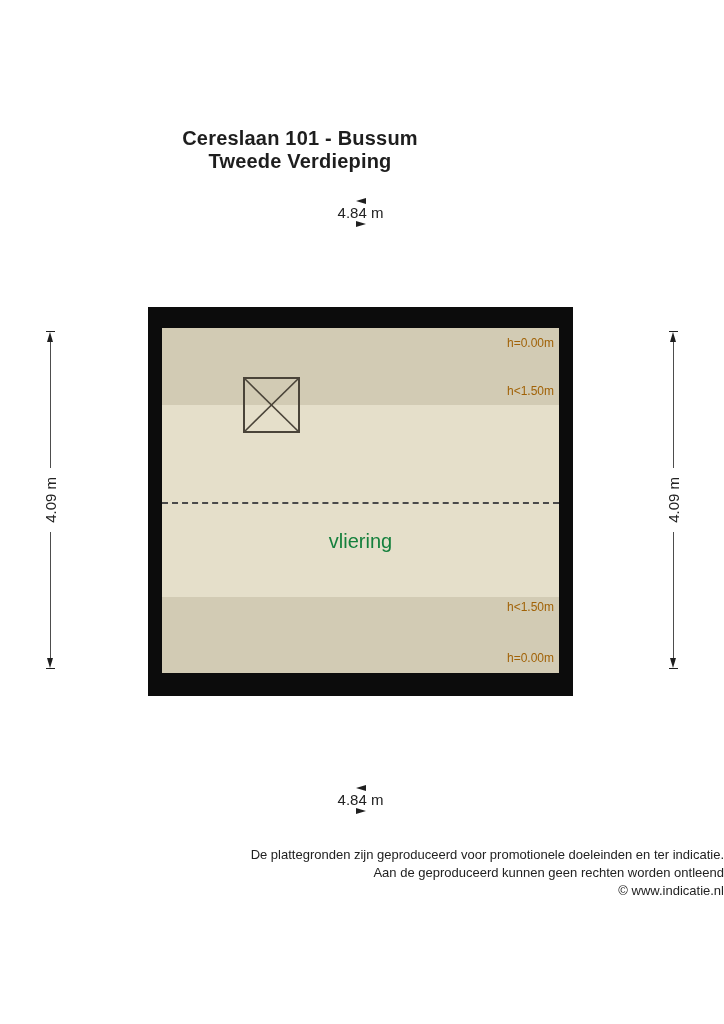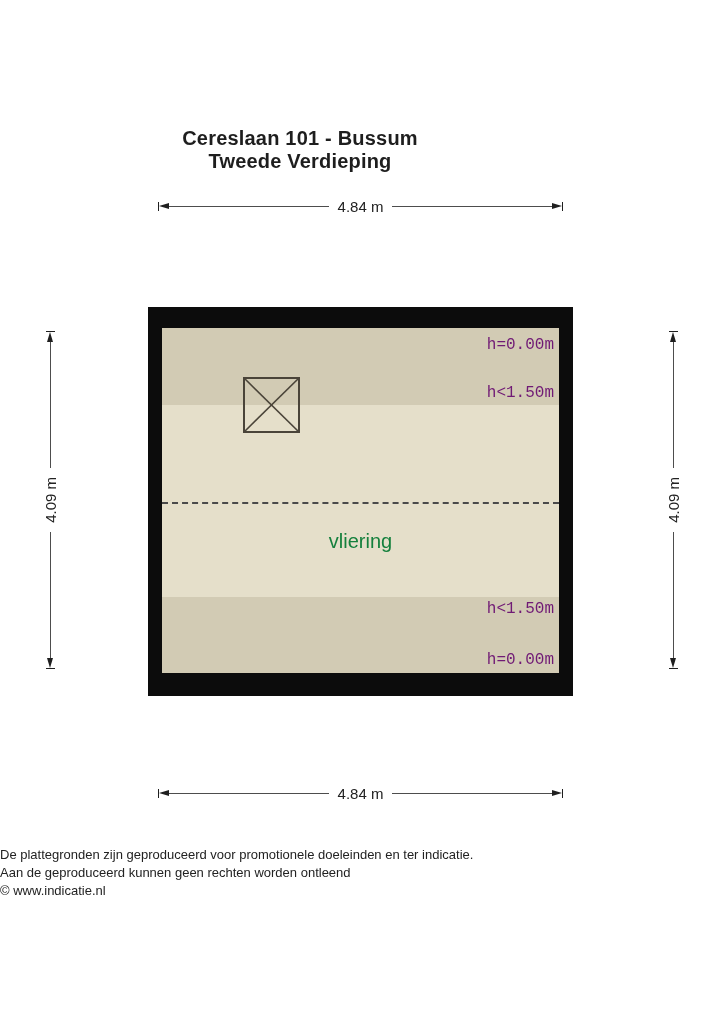--- a/index.html
+++ b/index.html
@@ -15,21 +15,21 @@
 
   
   .title {
     position: absolute; top: 127px; left: 0; width: 600px;
     text-align: center; font-weight: bold; font-size: 20px; line-height: 23px;
     color: #1e1e1e; letter-spacing: 0.2px;
   }
 
   
   .dim { position: absolute; }
-  .dim-h { display: flex; flex-direction: row; align-items: center; height: 16px; }
+  .dim-h { display: flex; flex-direction: column; align-items: center; height: 16px; }
   .dim-v { display: flex; flex-direction: column; align-items: center; width: 16px; }
   .dline-h { flex: 1 1 auto; height: 1px; background: #4d4d4d; }
   .dline-v { flex: 1 1 auto; width: 1px; background: #4d4d4d; }
   .tick-v { width: 1px; height: 9px; background: #1f1f1f; }
   .tick-h { height: 1px; width: 9px; background: #1f1f1f; }
   .arr { width: 0; height: 0; display: block; }
   .arr-left  { border-top: 3px solid transparent; border-bottom: 3px solid transparent; border-right: 10px solid #1f1f1f; }
   .arr-right { border-top: 3px solid transparent; border-bottom: 3px solid transparent; border-left: 10px solid #1f1f1f; }
   .arr-up    { border-left: 3px solid transparent; border-right: 3px solid transparent; border-bottom: 10px solid #1f1f1f; }
   .arr-down  { border-left: 3px solid transparent; border-right: 3px solid transparent; border-top: 10px solid #1f1f1f; }
@@ -53,40 +53,40 @@
     background: #e5dfca;
   }
   .zone { position: absolute; left: 0; right: 0; background: #d2cbb4; }
   .zone-top { top: 0; height: 77px; }
   .zone-bottom { bottom: 0; height: 76px; }
   .dashed-line {
     position: absolute; left: 0; right: 0; top: 174px; height: 0;
     border-top: 2px dashed #4a4a4a;
   }
   .hlabel {
-    position: absolute; right: 5px; font-size: 16px; color: #701a75; white-space: nowrap; font-family: Liberation Mono, monospace;
+    position: absolute; right: 5px; font-size: 12px; color: #a16207; white-space: nowrap;
   }
   .hl-top-wall   { top: 8px; }
   .hl-top-zone   { top: 56px; }
   .hl-bottom-zone{ top: 272px; }
   .hl-bottom-wall{ top: 323px; }
   .room-label {
     position: absolute; left: 0; right: 0; top: 202px;
     text-align: center; font-size: 20px; color: #15803d;
   }
   .xbox {
     position: absolute; left: 81px; top: 49px; width: 57px; height: 56px;
     border: 2px solid #4a4439; box-sizing: border-box; background: transparent;
   }
   .xbox svg { display: block; width: 100%; height: 100%; }
 
   
   .footer {
     position: absolute; top: 846px; left: 0; width: 724px;
-    text-align: left; font-size: 13px; line-height: 18px; color: #222;
+    text-align: right; font-size: 13px; line-height: 18px; color: #222;
   }
 </style>
 </head>
 <body>
 
 <div class="page">
 
   <div class="title">
     <div>Cereslaan 101 - Bussum</div>
     <div>Tweede Verdieping</div>

